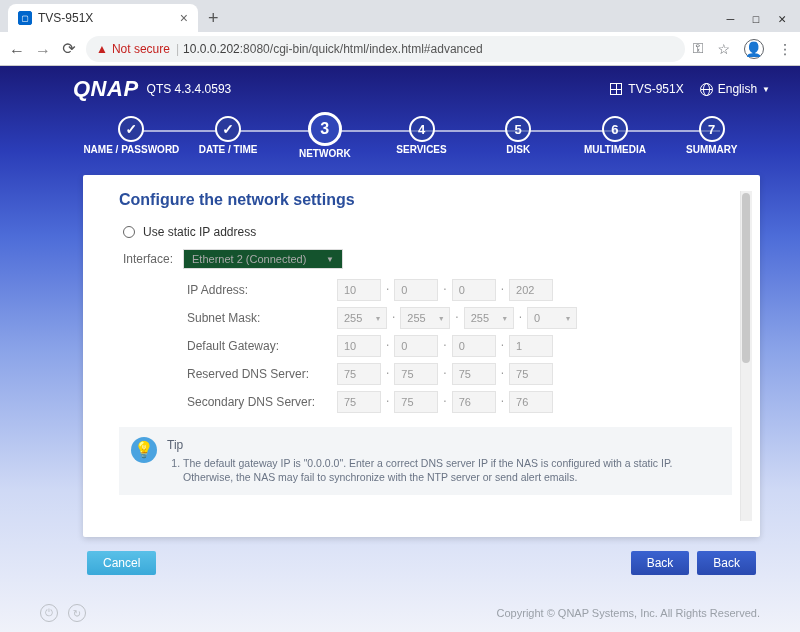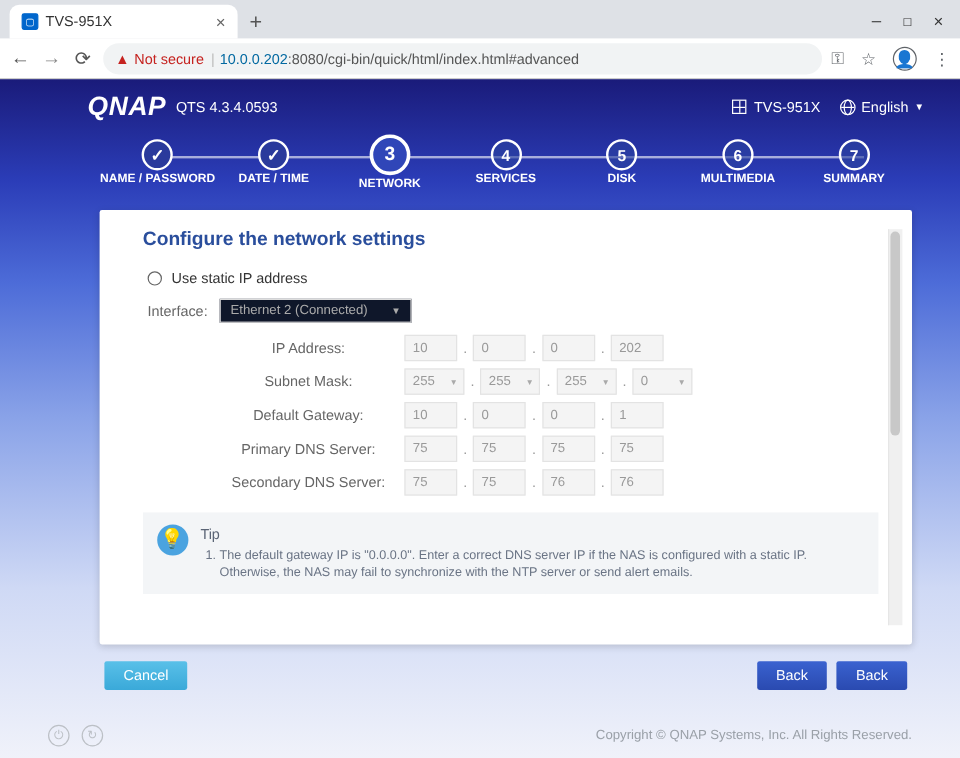--- a/index.html
+++ b/index.html
@@ -14,21 +14,21 @@
 .tab-close { color: #666; font-size: 14px; cursor: pointer; }
 .new-tab { color: #555; font-size: 18px; margin-left: 10px; cursor: pointer; }
 .window-controls { margin-left: auto; display: flex; gap: 18px; padding-right: 14px; color: #333; }
 .window-controls span { cursor: pointer; font-family: monospace; font-size: 13px; }
 .addr-bar { display: flex; align-items: center; background: #fff; height: 34px; padding: 0 8px; border-bottom: 1px solid #ccc; gap: 8px; }
 .nav-btn { color: #888; font-size: 16px; cursor: pointer; width: 18px; text-align: center; }
 .nav-btn.active { color: #555; }
 .url-field { flex: 1; display: flex; align-items: center; background: #f1f3f4; border-radius: 14px; height: 26px; padding: 0 10px; font-size: 12px; }
 .secure-badge { color: #c5221f; display: flex; align-items: center; gap: 4px; margin-right: 6px; }
 .url-text { color: #555; }
-.url-text .host { color: #0369a1; }
+.url-text .host { color: #404040; }
 .addr-icons { display: flex; gap: 14px; color: #5f6368; align-items: center; }
 .addr-icons span { cursor: pointer; font-size: 14px; }
 .avatar-circle { width: 20px; height: 20px; border: 1.5px solid #5f6368; border-radius: 50%; display: flex; align-items: center; justify-content: center; font-size: 11px; }
 
 
 .app { background: linear-gradient(180deg, #1a1b7a 0%, #2b3db8 15%, #4d6cd8 30%, #8aa3e8 50%, #cfd9f5 75%, #f0f2fa 100%); height: 566px; position: relative; padding-left: 43px; }
 .app-header { display: flex; align-items: center; padding: 10px 30px 6px; color: #fff; }
 .logo { font-size: 22px; font-weight: 900; letter-spacing: 0.5px; font-style: italic; }
 .version { font-size: 12px; margin-left: 8px; }
 .header-right { margin-left: auto; display: flex; align-items: center; gap: 16px; font-size: 12px; }
@@ -53,26 +53,26 @@
 
 
 .card { background: #fff; margin: 16px 40px 0; border-radius: 2px; padding: 16px 8px 16px 36px; height: 362px; position: relative; box-shadow: 0 2px 6px rgba(0,0,0,0.15); display: flex; }
 .card-inner { flex: 1; overflow-y: auto; padding-right: 8px; }
 .card-title { color: #2a4e9c; font-size: 16px; font-weight: bold; margin-bottom: 16px; }
 .radio-row { display: flex; align-items: center; font-size: 12px; color: #333; margin-bottom: 6px; margin-left: 4px; }
 .radio { width: 12px; height: 12px; border: 1px solid #666; border-radius: 50%; margin-right: 8px; display: inline-flex; align-items: center; justify-content: center; }
 .radio.checked::after { content: ''; width: 6px; height: 6px; background: #2a6ac5; border-radius: 50%; }
 .iface-row { display: flex; align-items: center; font-size: 12px; margin: 10px 0 10px 4px; }
 .iface-row label { color: #666; margin-right: 10px; }
-.iface-select { background: #0f172a; border: 1px solid #ddd; color: #aaa; padding: 3px 8px; width: 160px; font-size: 11px; display: flex; justify-content: space-between; align-items: center; }
+.iface-select { background: #14532d; border: 1px solid #ddd; color: #aaa; padding: 3px 8px; width: 160px; font-size: 11px; display: flex; justify-content: space-between; align-items: center; }
 
 .form-grid { margin-left: 68px; }
 .form-row { display: flex; align-items: center; margin-bottom: 6px; }
-.form-label { width: 150px; text-align: center; font-size: 12px; color: #666; padding-right: 10px; }
-.ip-group { display: flex; align-items: center; gap: 5px; }
+.form-label { width: 150px; text-align: left; font-size: 12px; color: #666; padding-right: 10px; }
+.ip-group { display: flex; gap: 5px; }
 .oct { width: 44px; height: 22px; background: #f4f4f4; border: 1px solid #e3e3e3; text-align: left; padding: 0 6px; font-size: 11px; color: #999; display: flex; align-items: center; }
 .oct.sel { width: 50px; justify-content: space-between; }
 .oct.sel::after { content: '▾'; font-size: 8px; color: #aaa; }
 .dot { color: #999; font-size: 12px; }
 
 .tip-box { background: #f3f5f7; padding: 10px 12px; margin-top: 14px; display: flex; gap: 10px; font-size: 10.5px; color: #6a7485; line-height: 1.4; }
 .tip-icon { width: 26px; height: 26px; background: #4aa3e0; border-radius: 50%; flex-shrink: 0; display: flex; align-items: center; justify-content: center; color: #fff; font-size: 16px; }
 .tip-title { font-weight: normal; color: #5a6475; font-size: 12px; margin-bottom: 2px; }
 .tip-box ol { margin-left: 16px; }
 
@@ -229,21 +229,21 @@
           <span class="oct">10</span>
               <span class="dot">.</span>
           <span class="oct">0</span>
               <span class="dot">.</span>
           <span class="oct">0</span>
               <span class="dot">.</span>
           <span class="oct">1</span>
         </div>
       </div>
       <div class="form-row">
-        <div class="form-label">Primary DNS Server:</div>
+        <div class="form-label">Reserved DNS Server:</div>
         <div class="ip-group">
           <span class="oct">75</span>
               <span class="dot">.</span>
           <span class="oct">75</span>
               <span class="dot">.</span>
           <span class="oct">75</span>
               <span class="dot">.</span>
           <span class="oct">75</span>
         </div>
       </div>

